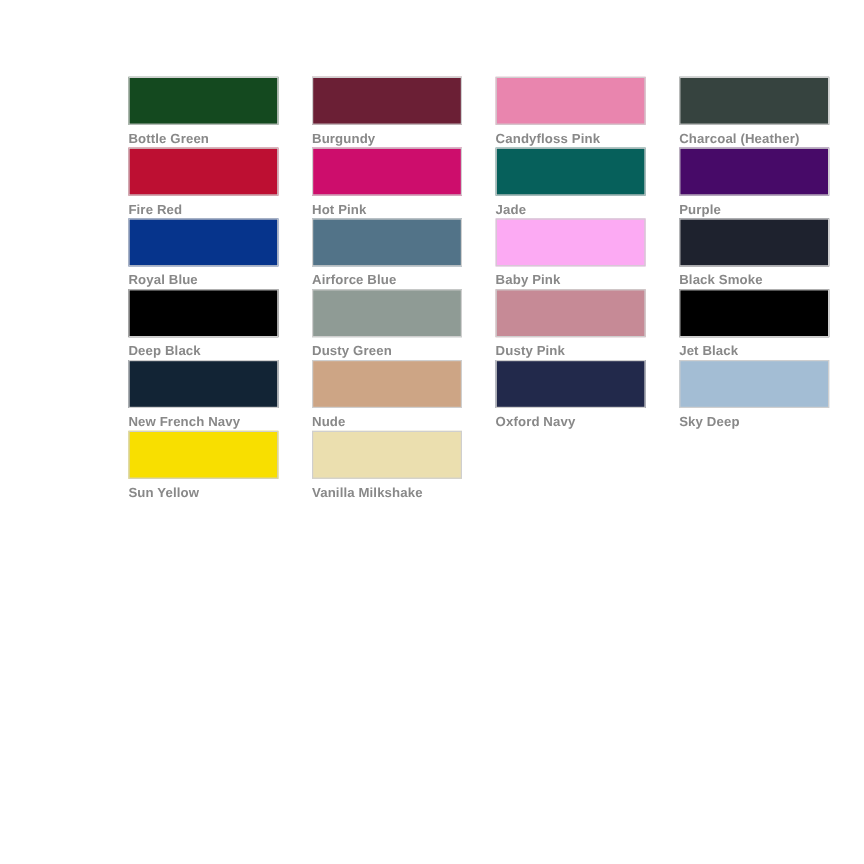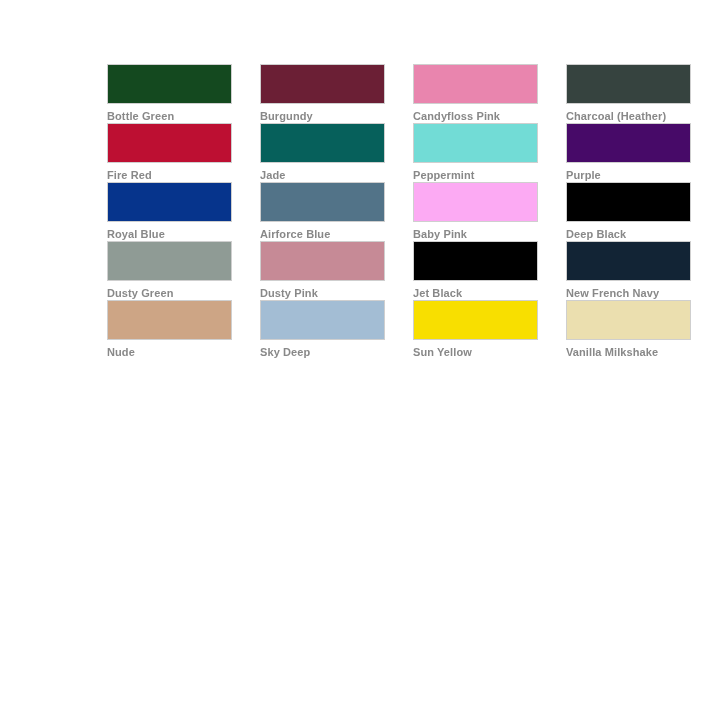--- a/index.html
+++ b/index.html
@@ -90,42 +90,46 @@
     </div>
     <div class="swatch-cell">
       <div class="swatch-chip" style="background: rgb(54, 67, 63); border-color: rgb(207, 207, 207);"></div>
       <div class="swatch-label">Charcoal (Heather)</div>
     </div>
     <div class="swatch-cell">
       <div class="swatch-chip" style="background: rgb(189, 15, 50); border-color: rgb(207, 207, 207);"></div>
       <div class="swatch-label">Fire Red</div>
     </div>
     <div class="swatch-cell">
+      <div class="swatch-chip" style="background: rgb(205, 13, 108); border-color: rgb(207, 207, 207);"></div>
+      <div class="swatch-label">Hot Pink</div>
+    </div>
+    <div class="swatch-cell">
       <div class="swatch-chip" style="background: rgb(6, 96, 91); border-color: rgb(207, 207, 207);"></div>
       <div class="swatch-label">Jade</div>
-    </div>
-    <div class="swatch-cell">
-      <div class="swatch-chip" style="background: rgb(114, 220, 214); border-color: rgb(207, 207, 207);"></div>
-      <div class="swatch-label">Peppermint</div>
     </div>
     <div class="swatch-cell">
       <div class="swatch-chip" style="background: rgb(71, 10, 104); border-color: rgb(207, 207, 207);"></div>
       <div class="swatch-label">Purple</div>
     </div>
     <div class="swatch-cell">
       <div class="swatch-chip" style="background: rgb(6, 52, 140); border-color: rgb(207, 207, 207);"></div>
       <div class="swatch-label">Royal Blue</div>
     </div>
     <div class="swatch-cell">
       <div class="swatch-chip" style="background: rgb(82, 115, 136); border-color: rgb(207, 207, 207);"></div>
       <div class="swatch-label">Airforce Blue</div>
     </div>
     <div class="swatch-cell">
       <div class="swatch-chip" style="background: rgb(252, 170, 243); border-color: rgb(207, 207, 207);"></div>
       <div class="swatch-label">Baby Pink</div>
+    </div>
+    <div class="swatch-cell">
+      <div class="swatch-chip" style="background: rgb(30, 34, 46); border-color: rgb(207, 207, 207);"></div>
+      <div class="swatch-label">Black Smoke</div>
     </div>
     <div class="swatch-cell">
       <div class="swatch-chip" style="background: rgb(0, 0, 0); border-color: rgb(207, 207, 207);"></div>
       <div class="swatch-label">Deep Black</div>
     </div>
     <div class="swatch-cell">
       <div class="swatch-chip" style="background: rgb(143, 155, 149); border-color: rgb(207, 207, 207);"></div>
       <div class="swatch-label">Dusty Green</div>
     </div>
     <div class="swatch-cell">
@@ -138,20 +142,24 @@
     </div>
     <div class="swatch-cell">
       <div class="swatch-chip" style="background: rgb(18, 36, 53); border-color: rgb(207, 207, 207);"></div>
       <div class="swatch-label">New French Navy</div>
     </div>
     <div class="swatch-cell">
       <div class="swatch-chip" style="background: rgb(205, 165, 133); border-color: rgb(207, 207, 207);"></div>
       <div class="swatch-label">Nude</div>
     </div>
     <div class="swatch-cell">
+      <div class="swatch-chip" style="background: rgb(34, 41, 75); border-color: rgb(207, 207, 207);"></div>
+      <div class="swatch-label">Oxford Navy</div>
+    </div>
+    <div class="swatch-cell">
       <div class="swatch-chip" style="background: rgb(163, 189, 212); border-color: rgb(207, 207, 207);"></div>
       <div class="swatch-label">Sky Deep</div>
     </div>
     <div class="swatch-cell">
       <div class="swatch-chip" style="background: rgb(248, 223, 0); border-color: rgb(207, 207, 207);"></div>
       <div class="swatch-label">Sun Yellow</div>
     </div>
     <div class="swatch-cell">
       <div class="swatch-chip" style="background: rgb(235, 223, 175); border-color: rgb(207, 207, 207);"></div>
       <div class="swatch-label">Vanilla Milkshake</div>

